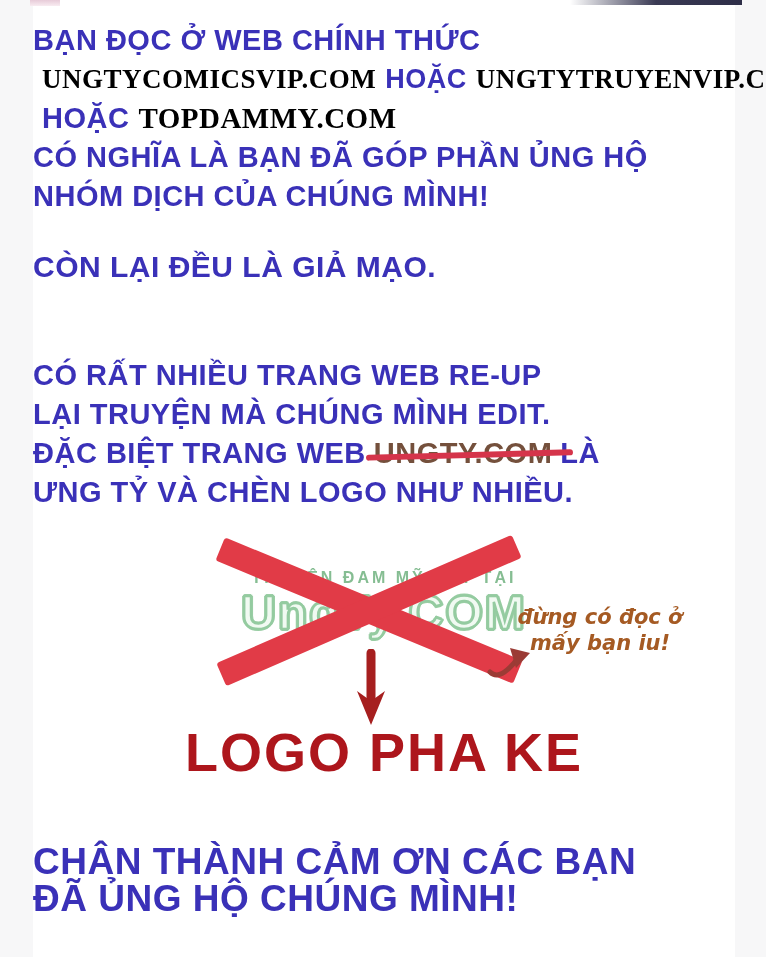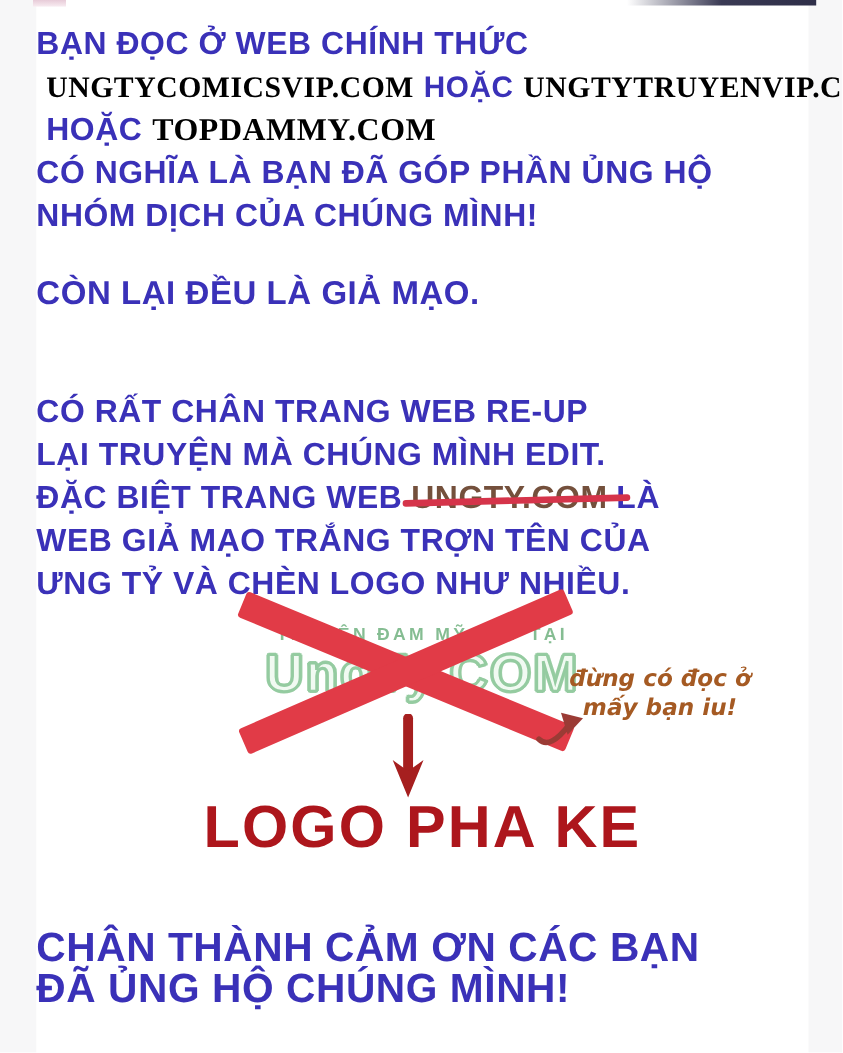--- a/index.html
+++ b/index.html
@@ -96,26 +96,25 @@
     </div>
     <div class="blue">CÓ NGHĨA LÀ BẠN ĐÃ GÓP PHẦN ỦNG HỘ</div>
     <div class="blue">NHÓM DỊCH CỦA CHÚNG MÌNH!</div>
   </div>
 
   <div class="comic-text notice blue">
     <div>CÒN LẠI ĐỀU LÀ GIẢ MẠO.</div>
   </div>
 
   <div class="comic-text warning blue">
-    <div>CÓ RẤT CHÂN TRANG WEB RE-UP</div>
+    <div>CÓ RẤT NHIỀU TRANG WEB RE-UP</div>
     <div>LẠI TRUYỆN MÀ CHÚNG MÌNH EDIT.</div>
     <div>
       <span>ĐẶC BIỆT TRANG WEB</span><span class="strike"><span>UNGTY.COM</span><span class="strike-line"></span></span><span>LÀ</span>
     </div>
-    <div>WEB GIẢ MẠO TRẮNG TRỢN TÊN CỦA</div>
     <div>ƯNG TỶ VÀ CHÈN LOGO NHƯ NHIỀU.</div>
   </div>
 
   <div class="logo-tagline">TRUYỆN ĐAM MỸ HAY TẠI</div>
   <div class="logo-brand">UngTy.COM</div>
 
   <div class="x-arm a"></div>
   <div class="x-arm b"></div>
 
   <svg class="curved-arrow" width="48" height="40" viewBox="0 0 48 40">

